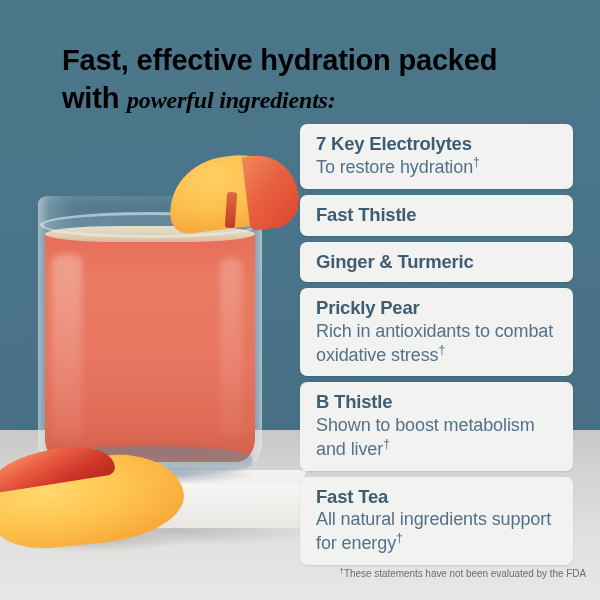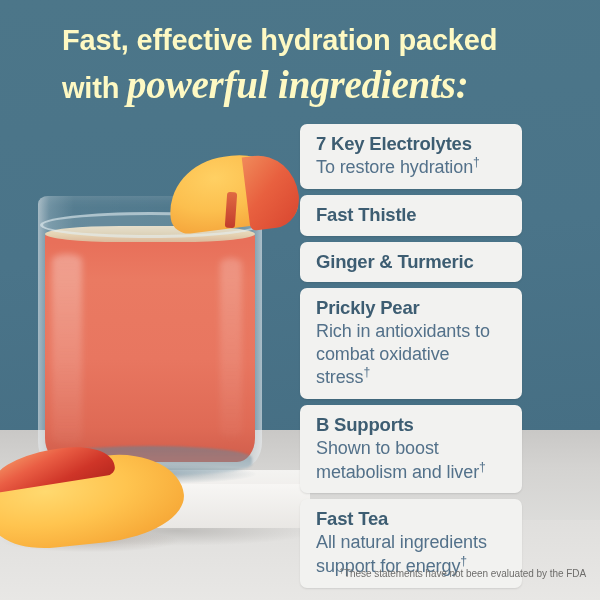--- a/index.html
+++ b/index.html
@@ -132,34 +132,34 @@
     transform:rotate(-9deg);
   }
   .peach-slice .ps-shadow {
     position:absolute; left:14px; top:86px; width:176px; height:22px;
     border-radius:50%;
     background:radial-gradient(ellipse,rgba(150,140,132,.42),rgba(150,140,132,0) 72%);
   }
 
   
   #headline {
-    position:absolute; left:62px; top:22px; width:500px;
-    color:#fef9c3;
+    position:absolute; left:62px; top:42px; width:500px;
+    color:#000000;
     font-size:29px; font-weight:bold; line-height:1.30;
     letter-spacing:-.2px;
   }
   #headline .em {
     font-family:"Liberation Serif", serif;
     font-style:italic; font-weight:bold;
-    font-size:39px;
+    font-size:24px;
   }
 
   
   #cards {
-    position:absolute; left:300px; top:124px; width:222px;
+    position:absolute; left:300px; top:124px; width:273px;
     display:flex; flex-direction:column; gap:6px;
   }
   .card {
     background:#f2f2f0;
     border-radius:7px;
     padding:9px 14px 10px 16px;
     box-shadow:0 1px 2px rgba(0,0,0,.10);
   }
   .card-title {
     color:#3d5d72;
@@ -240,21 +240,21 @@
   <div class="card">
     <div class="card-title">Ginger &amp; Turmeric</div>
   </div>
 
   <div class="card">
     <div class="card-title">Prickly Pear</div>
     <div class="card-desc"><span>Rich in antioxidants to combat oxidative stress</span><sup>†</sup></div>
   </div>
 
   <div class="card">
-    <div class="card-title">B Supports</div>
+    <div class="card-title">B Thistle</div>
     <div class="card-desc"><span>Shown to boost metabolism and liver</span><sup>†</sup></div>
   </div>
 
   <div class="card">
     <div class="card-title">Fast Tea</div>
     <div class="card-desc"><span>All natural ingredients support for energy</span><sup>†</sup></div>
   </div>
 
 </div>
 

